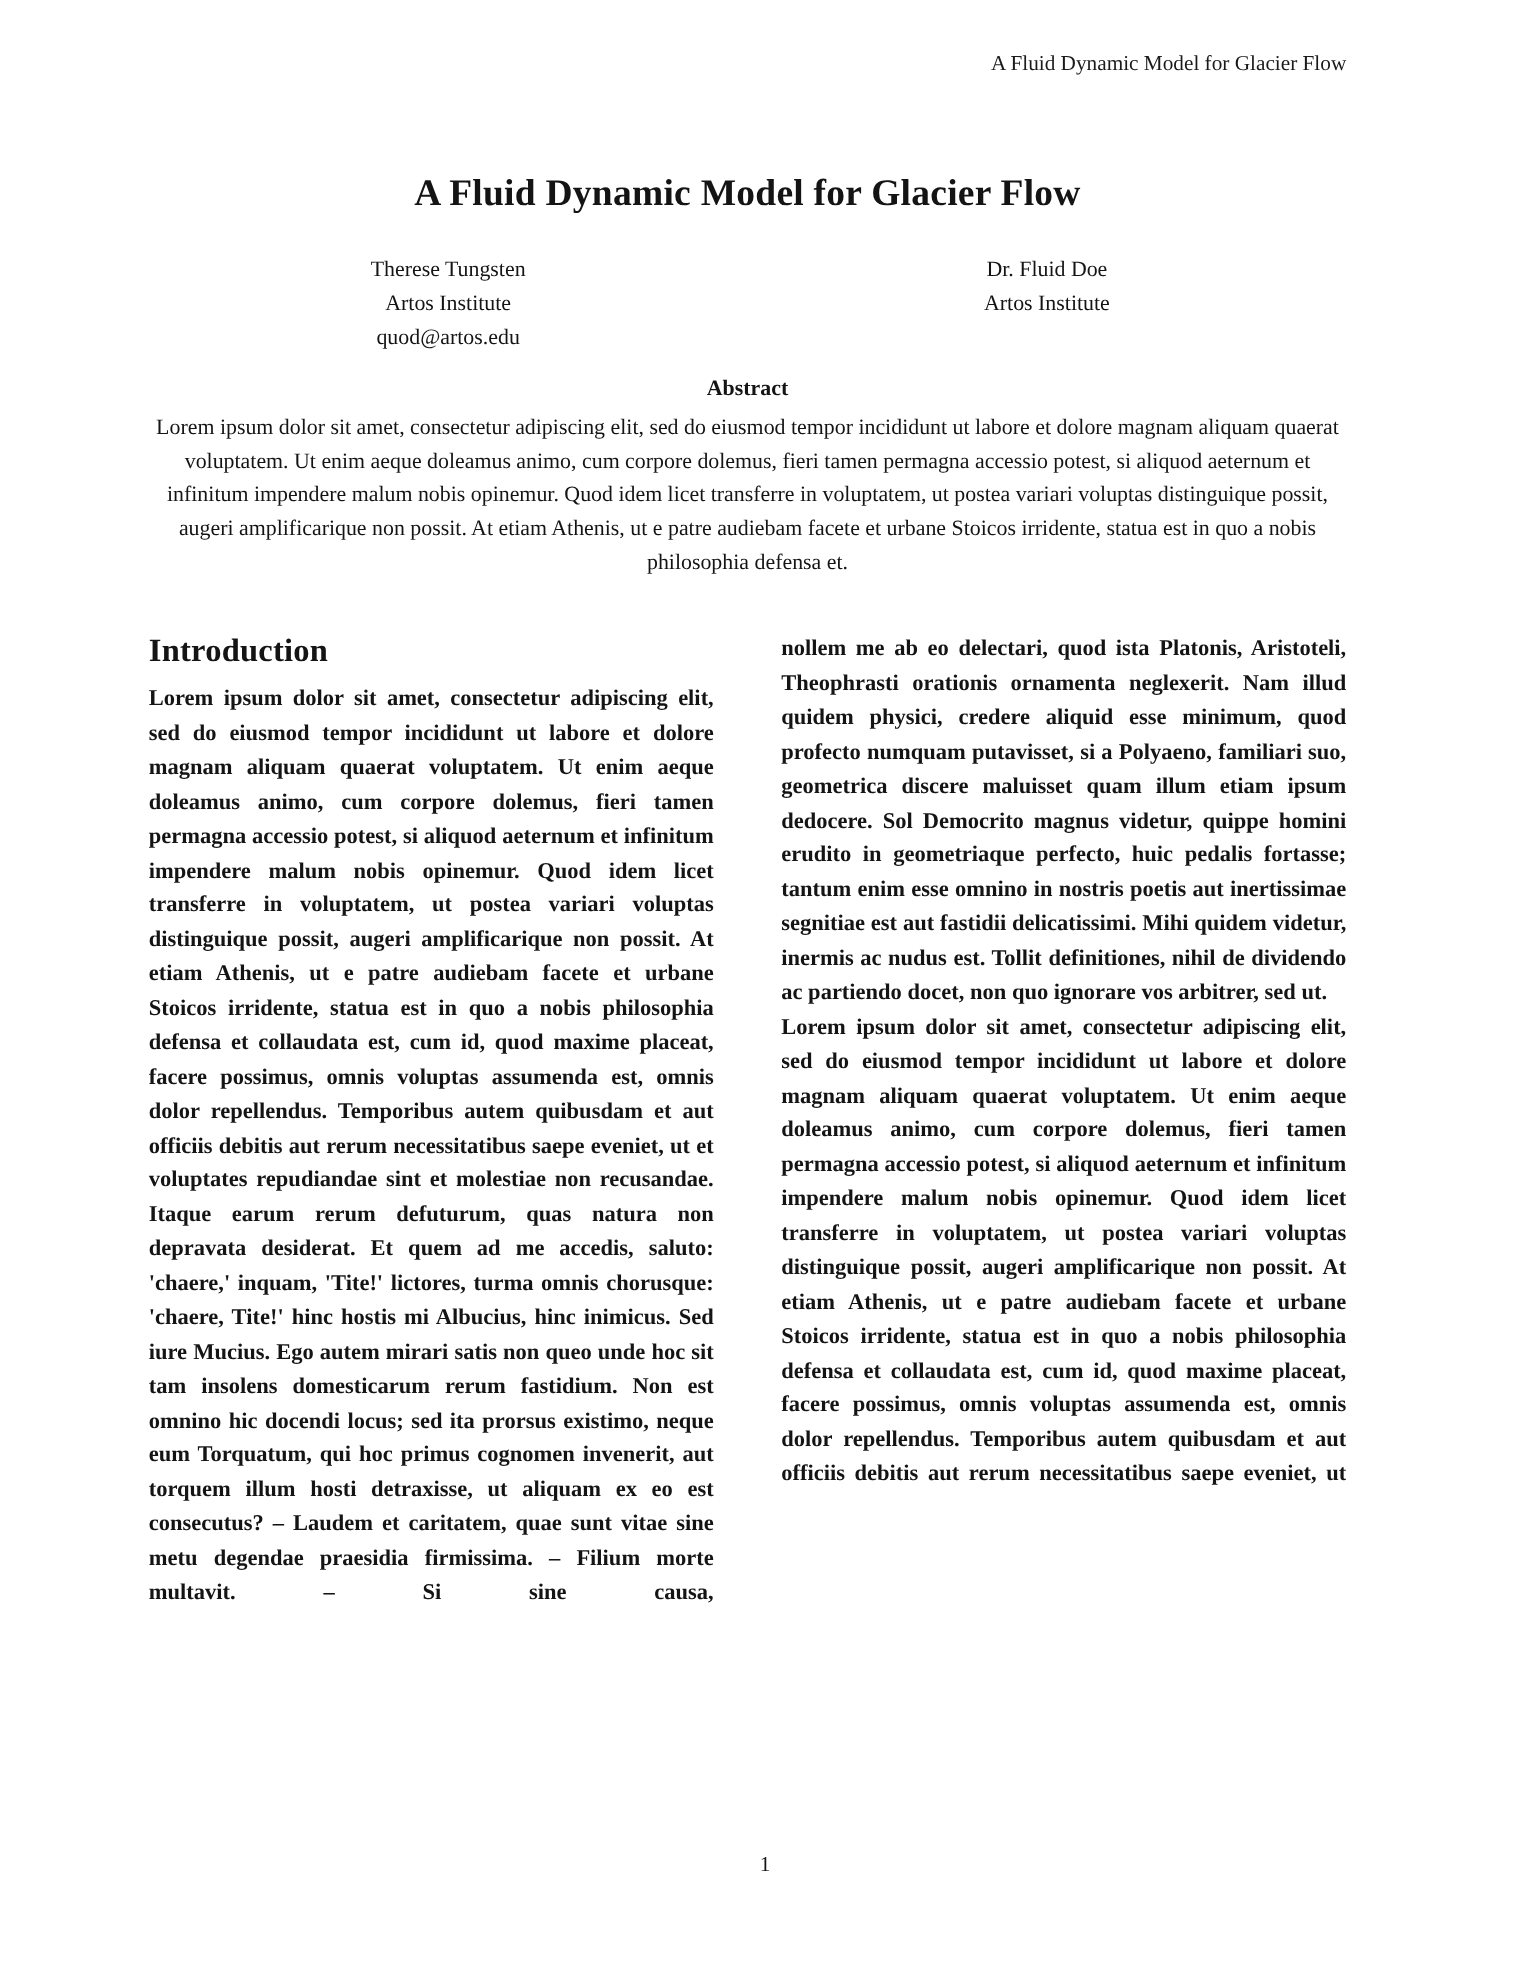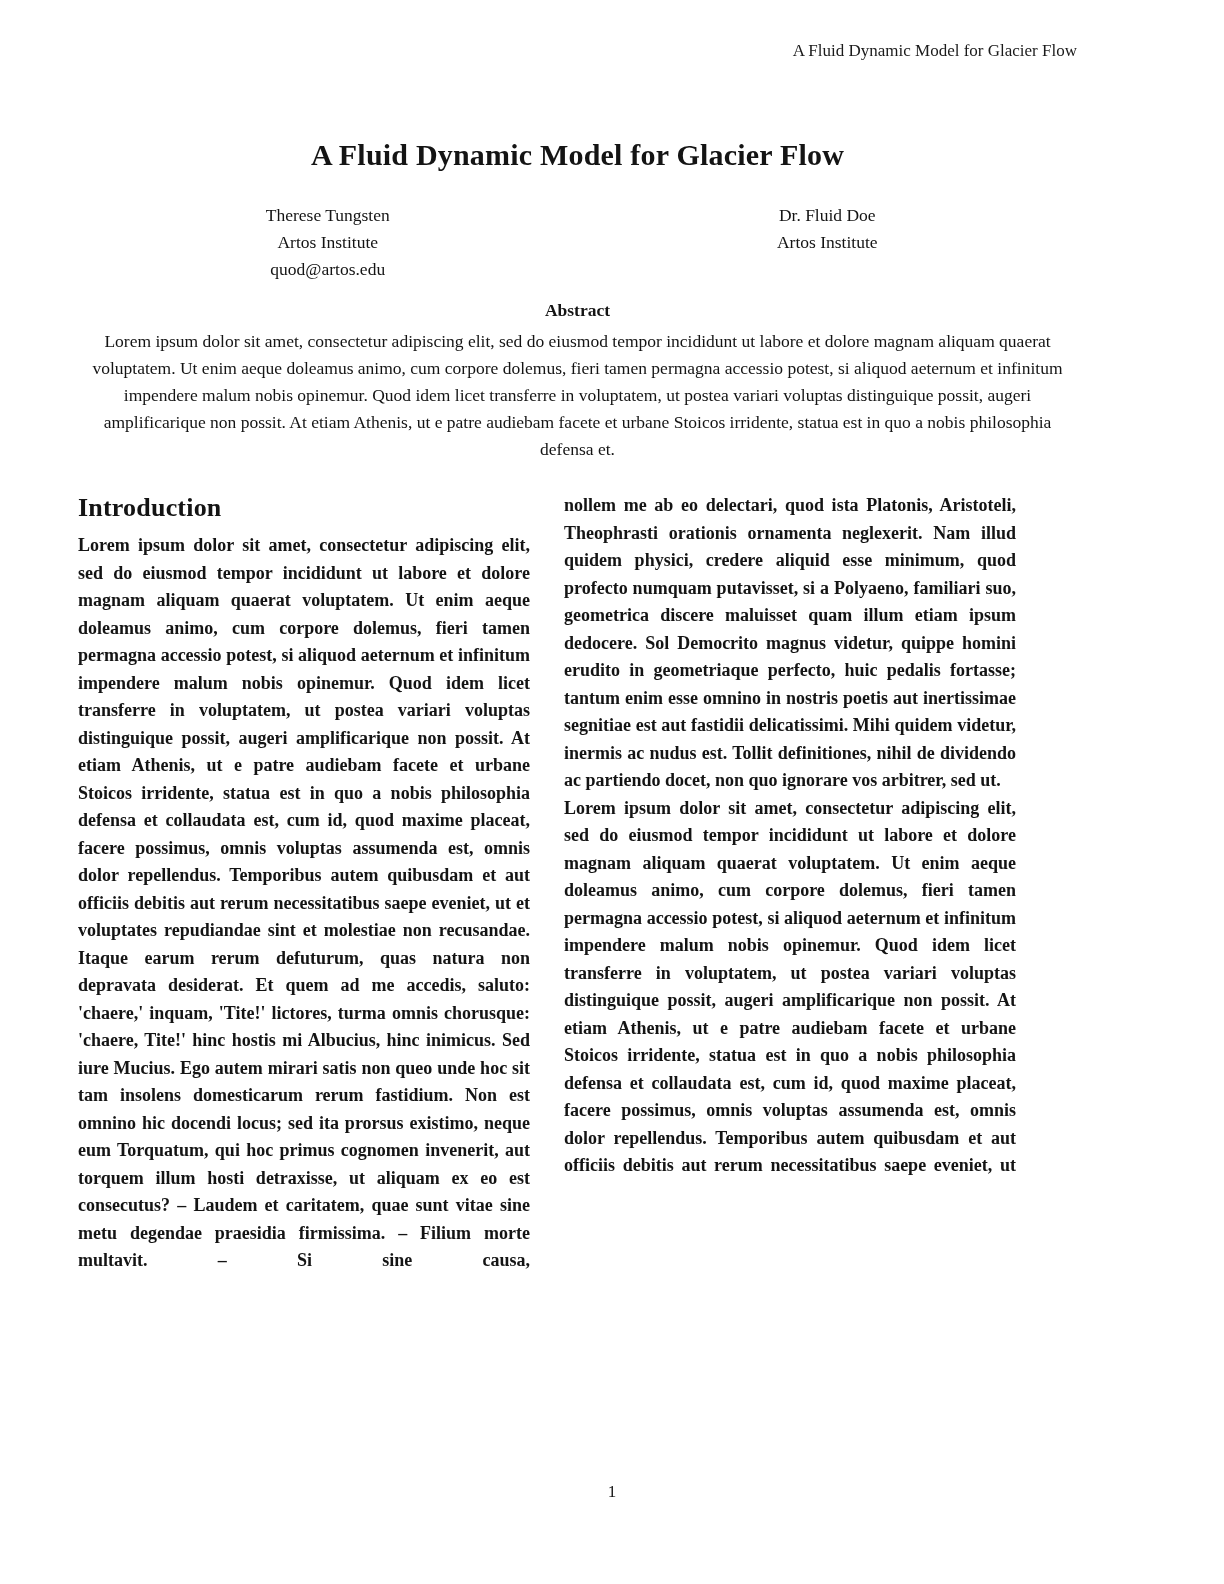--- a/index.html
+++ b/index.html
@@ -4,21 +4,21 @@
 <style>
   * { margin: 0; padding: 0; box-sizing: border-box; }
   html, body { background: #ffffff; }
   .page {
     position: relative;
     width: 1224px;
     height: 1584px;
     background: #ffffff;
     color: #141414;
     font-family: "Liberation Serif", "DejaVu Serif", serif;
-    padding: 40px 147px 0 78px;
+    padding: 40px 147px 0 119px;
     overflow: hidden;
   }
   .running-head {
     text-align: right;
     font-size: 17px;
     line-height: 22px;
     color: #1a1a1a;
   }
   .title {
     text-align: center;
@@ -47,23 +47,24 @@
   }
   .abstract-text {
     text-align: center;
     font-size: 17.5px;
     line-height: 27px;
     margin-top: 4px;
   }
   .columns {
     display: flex;
     gap: 34px;
-    margin-top: 29px;
+    margin-top: 42px;
     height: 925px;
     overflow: hidden;
+    justify-content: space-between;
   }
   .col {
     width: 452px;
     flex: 0 0 452px;
   }
   .section-heading {
     font-size: 26px;
     line-height: 31px;
     font-weight: bold;
     margin-bottom: 9px;

